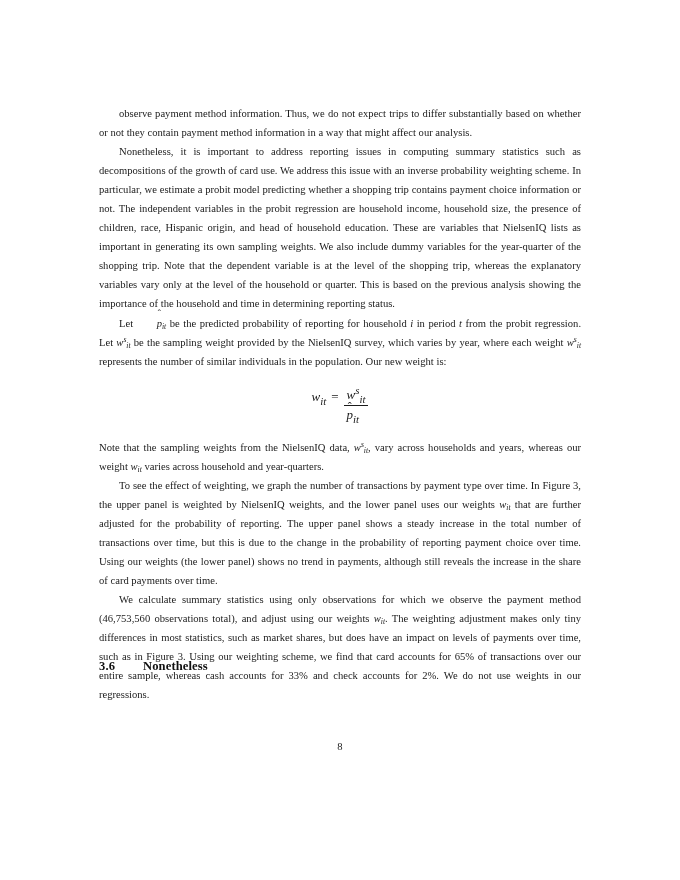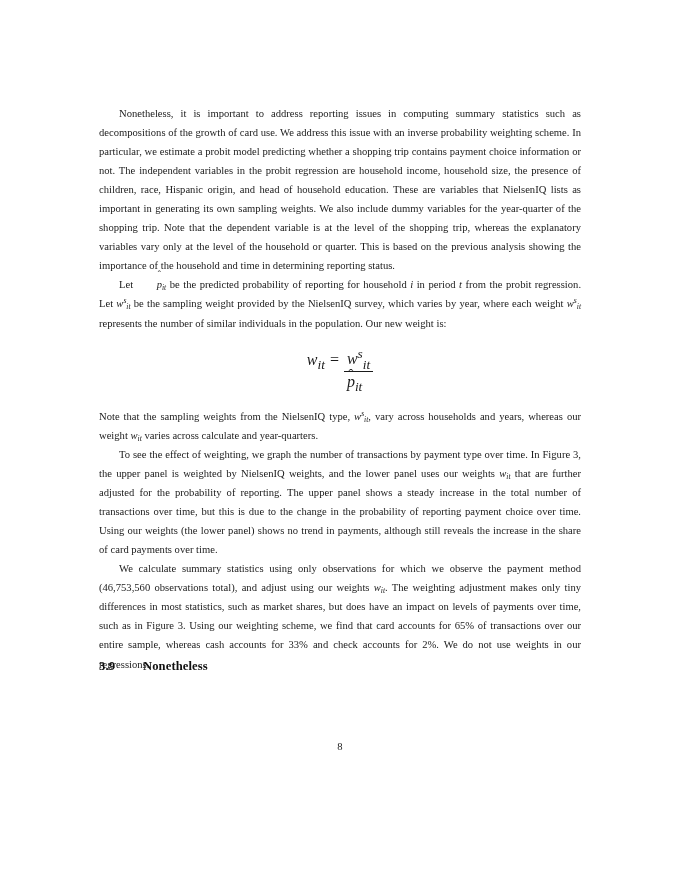--- a/index.html
+++ b/index.html
@@ -70,21 +70,21 @@
   .equation {
     margin: 0;
     padding: 14px 0 13px 0;
     text-align: center;
     font-size: 10.6px;
   }
   .eq-inner {
     display: inline-block;
     font-family: "Liberation Serif", "DejaVu Serif", serif;
     font-style: italic;
-    font-size: 16px;
+    font-size: 13px;
     line-height: 1;
     white-space: nowrap;
   }
   .eq-inner .eq-eq {
     font-style: normal;
     padding: 0 5px;
     vertical-align: 0.55em;
   }
   .eq-lhs {
     vertical-align: 0.55em;
@@ -139,37 +139,38 @@
     color: #1a1a1a;
   }
 </style>
 </head>
 <body>
 
 <div class="page">
 
   <div class="text-block">
 
+    <p class="para">observe payment method information. Thus, we do not expect trips to differ substantially based on whether or not they contain payment method information in a way that might affect our analysis.</p>
 
     <p class="para">Nonetheless, it is important to address reporting issues in computing summary statistics such as decompositions of the growth of card use. We address this issue with an inverse probability weighting scheme. In particular, we estimate a probit model predicting whether a shopping trip contains payment choice information or not. The independent variables in the probit regression are household income, household size, the presence of children, race, Hispanic origin, and head of household education. These are variables that NielsenIQ lists as important in generating its own sampling weights. We also include dummy variables for the year-quarter of the shopping trip. Note that the dependent variable is at the level of the shopping trip, whereas the explanatory variables vary only at the level of the household or quarter. This is based on the previous analysis showing the importance of the household and time in determining reporting status.</p>
 
     <p class="para"><span>Let </span><span class="math"><span class="hat"><span class="hat-mark">ˆ</span><span>p</span></span><sub>it</sub></span><span> be the predicted probability of reporting for household </span><span class="math">i</span><span> in period </span><span class="math">t</span><span> from the probit regression. Let </span><span class="math"><span>w</span><sup>s</sup><sub>it</sub></span><span> be the sampling weight provided by the NielsenIQ survey, which varies by year, where each weight </span><span class="math"><span>w</span><sup>s</sup><sub>it</sub></span><span> represents the number of similar individuals in the population. Our new weight is:</span></p>
 
     <div class="equation">
       <span class="eq-inner">
         <span class="eq-lhs"><span>w</span><sub>it</sub></span><span class="eq-eq">=</span><span class="frac"><span class="num"><span>w</span><sup>s</sup><sub>it</sub></span><span class="bar"></span><span class="den"><span class="hat"><span class="hat-mark">ˆ</span><span>p</span></span><sub>it</sub></span></span>
       </span>
     </div>
 
-    <p class="para no-indent"><span>Note that the sampling weights from the NielsenIQ type, </span><span class="math"><span>w</span><sup>s</sup><sub>it</sub></span><span>, vary across households and years, whereas our weight </span><span class="math"><span>w</span><sub>it</sub></span><span> varies across calculate and year-quarters.</span></p>
+    <p class="para no-indent"><span>Note that the sampling weights from the NielsenIQ data, </span><span class="math"><span>w</span><sup>s</sup><sub>it</sub></span><span>, vary across households and years, whereas our weight </span><span class="math"><span>w</span><sub>it</sub></span><span> varies across household and year-quarters.</span></p>
 
     <p class="para"><span>To see the effect of weighting, we graph the number of transactions by payment type over time. In Figure 3, the upper panel is weighted by NielsenIQ weights, and the lower panel uses our weights </span><span class="math"><span>w</span><sub>it</sub></span><span> that are further adjusted for the probability of reporting. The upper panel shows a steady increase in the total number of transactions over time, but this is due to the change in the probability of reporting payment choice over time. Using our weights (the lower panel) shows no trend in payments, although still reveals the increase in the share of card payments over time.</span></p>
 
     <p class="para"><span>We calculate summary statistics using only observations for which we observe the payment method (46,753,560 observations total), and adjust using our weights </span><span class="math"><span>w</span><sub>it</sub></span><span>. The weighting adjustment makes only tiny differences in most statistics, such as market shares, but does have an impact on levels of payments over time, such as in Figure 3. Using our weighting scheme, we find that card accounts for 65% of transactions over our entire sample, whereas cash accounts for 33% and check accounts for 2%. We do not use weights in our regressions.</span></p>
 
   </div>
 
-  <h2 class="section-heading"><span class="sec-num">3.9</span><span>Nonetheless</span></h2>
+  <h2 class="section-heading"><span class="sec-num">3.6</span><span>Nonetheless</span></h2>
 
 
   <div class="page-number">8</div>
 
 </div>
 
 </body></html>

